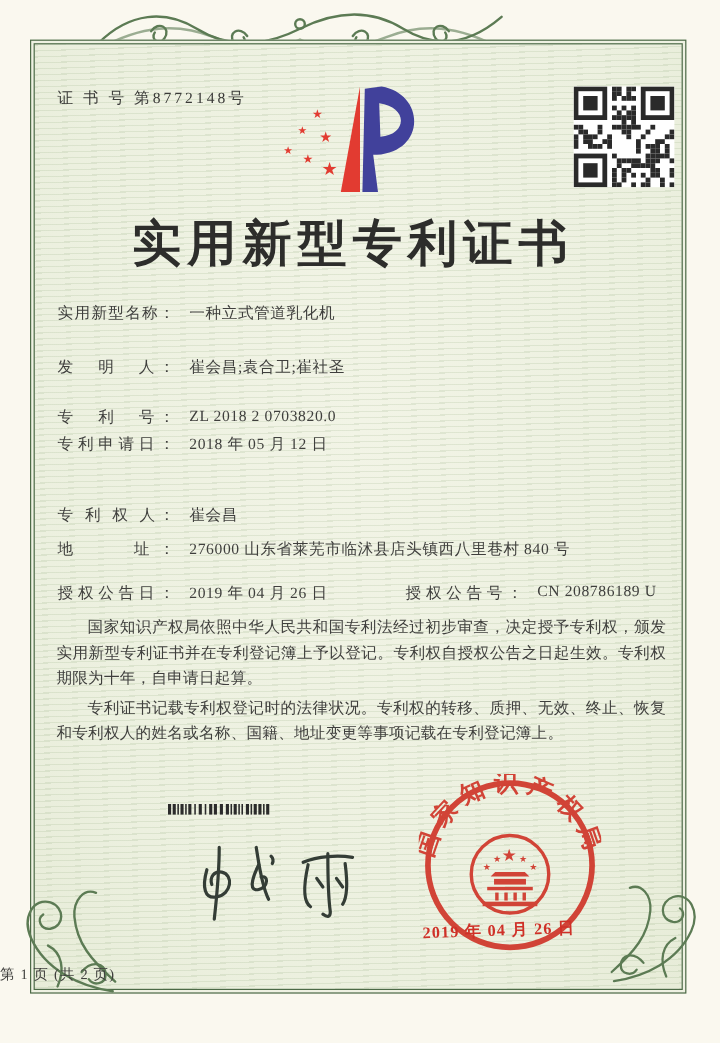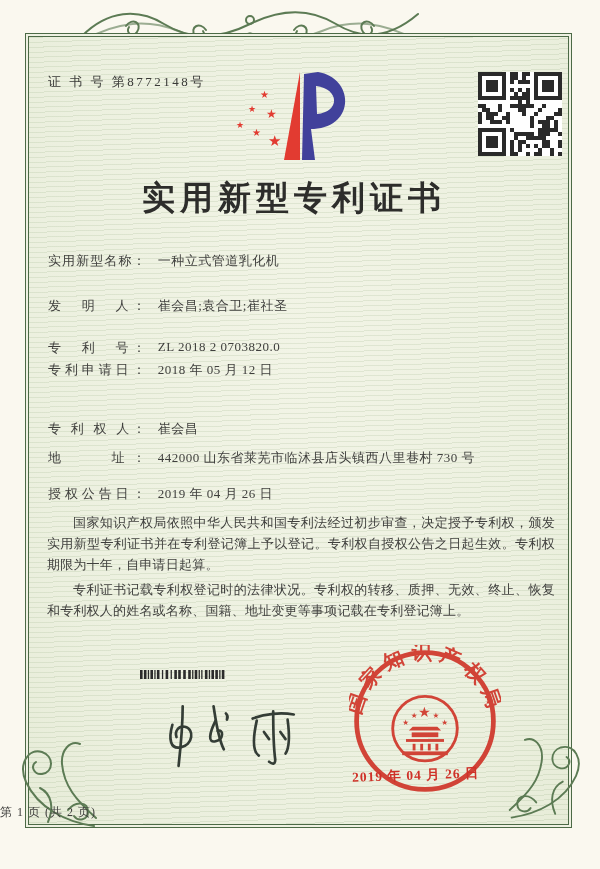--- a/index.html
+++ b/index.html
@@ -21,21 +21,21 @@
     background:
       repeating-linear-gradient(178deg,
         rgba(128,158,108,0.16) 0px, rgba(128,158,108,0.16) 1px,
         rgba(0,0,0,0) 1px, rgba(0,0,0,0) 5px),
       radial-gradient(ellipse at 50% 40%, #f2f4e6 0%, #ecf0df 70%, #e7ecd8 100%);
   }
   .content{position:absolute;left:0;top:0;width:588px;height:869px;}
   .certno{left:48px;top:73px;font-size:13px;letter-spacing:2.5px;color:#3a3a38;}
   .title{
     left:0;right:0;top:176px;text-align:center;
-    font-size:33px;letter-spacing:5px;font-weight:600;color:#2d2d2b;
+    font-size:41px;letter-spacing:5px;font-weight:600;color:#2d2d2b;
   }
   .row{left:48px;width:510px;font-size:13px;color:#3f3f3d;letter-spacing:0.5px;}
   .lbl{display:inline-block;width:98px;text-align:justify;text-align-last:justify;white-space:pre;vertical-align:top;}
   .val{margin-left:8px;}
   .pair2{position:absolute;left:290px;top:0;}
   .paras{
     left:47px;top:508px;width:508px;font-size:13px;line-height:21px;
     text-align:justify;color:#3f3f3d;letter-spacing:0.2px;
   }
   .paras p{margin:4px 0 2px 0;text-indent:2em;}
@@ -246,25 +246,29 @@
   <div class="abs row" style="top:361px">
     <span class="lbl">专利申请日：</span>
     <span class="val">2018 年 05 月 12 日</span>
   </div>
   <div class="abs row" style="top:420px">
     <span class="lbl">专 利 权 人：</span>
     <span class="val">崔会昌</span>
   </div>
   <div class="abs row" style="top:449px">
     <span class="lbl">地　　址：</span>
-    <span class="val">442000 山东省莱芜市临沭县店头镇西八里巷村 730 号</span>
+    <span class="val">276000 山东省莱芜市临沭县店头镇西八里巷村 840 号</span>
   </div>
   <div class="abs row" style="top:485px">
     <span class="lbl">授权公告日：</span>
     <span class="val">2019 年 04 月 26 日</span>
+    <span class="pair2">
+      <span class="lbl">授权公告号：</span>
+      <span class="val">CN 208786189 U</span>
+    </span>
   </div>
 
   <div class="abs paras">
     <p>国家知识产权局依照中华人民共和国专利法经过初步审查，决定授予专利权，颁发实用新型专利证书并在专利登记簿上予以登记。专利权自授权公告之日起生效。专利权期限为十年，自申请日起算。</p>
     <p>专利证书记载专利权登记时的法律状况。专利权的转移、质押、无效、终止、恢复和专利权人的姓名或名称、国籍、地址变更等事项记载在专利登记簿上。</p>
   </div>
 
   <svg class="abs" style="left:140px;top:670px;" width="86" height="9" viewBox="0 0 86 9">
     <g id="barcode-bars" fill="#2b2b2b">
         <rect x="0" y="0" width="2.6" height="9"></rect>

